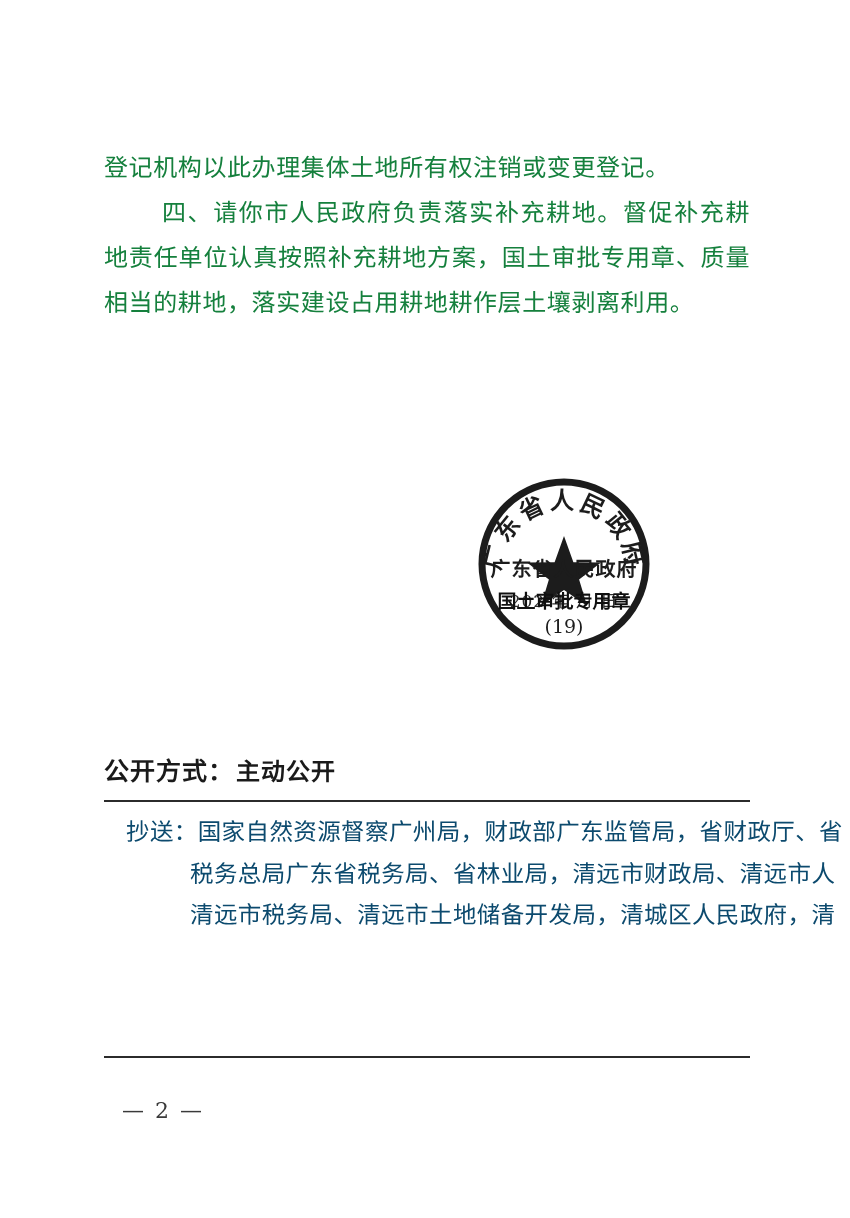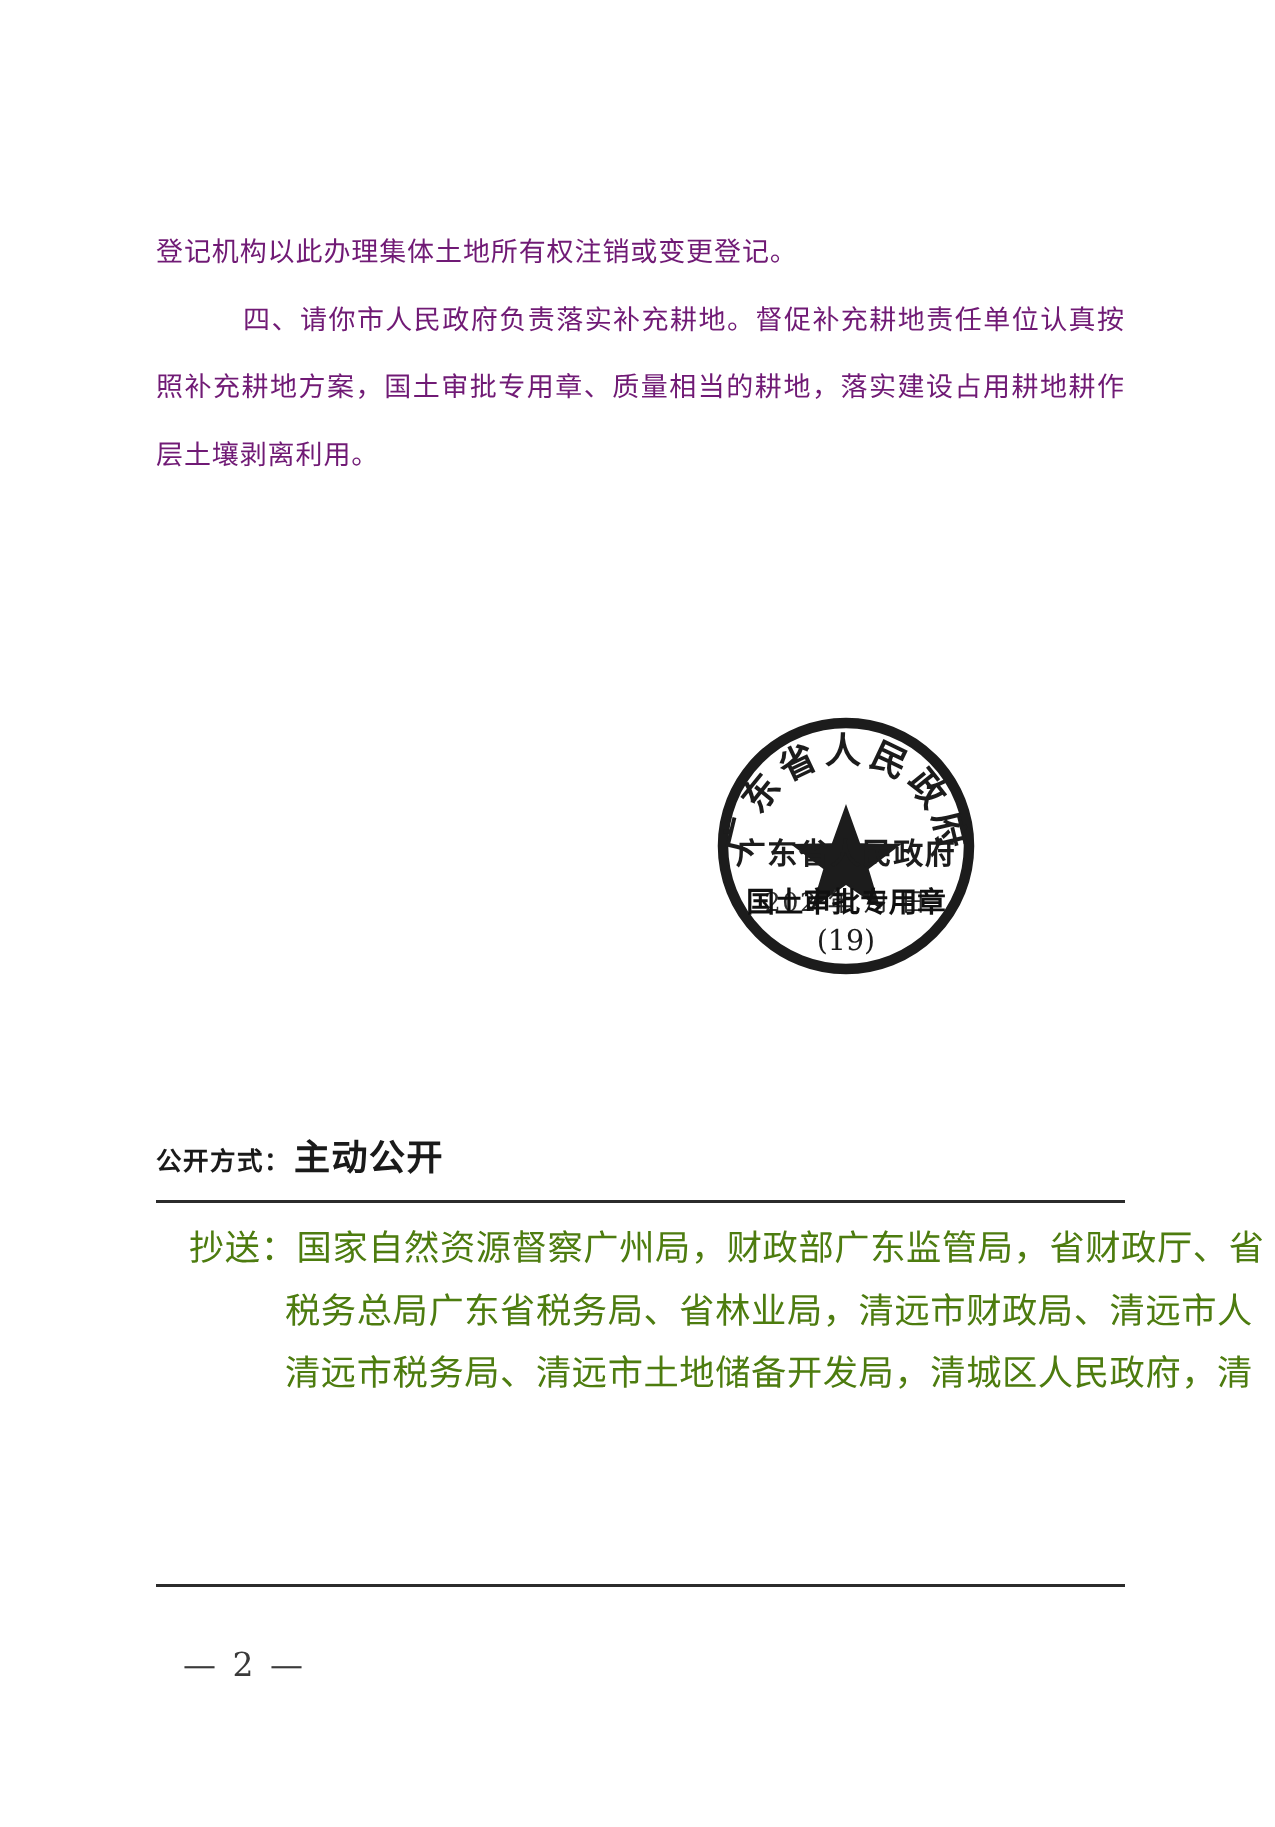--- a/index.html
+++ b/index.html
@@ -25,27 +25,27 @@
 
   
   .body-block {
     position: absolute;
     left: 104px;
     top: 146px;
     width: 646px;
   }
 
   .para {
-    font-size: 18px;
+    font-size: 24px;
     line-height: 45px;
     letter-spacing: 0.6px;
     text-align: justify;
     text-justify: inter-character;
     margin: 0;
-    color: #701a75;
+    color: #15803d;
     font-weight: 400;
   }
   .para.indent {
     text-indent: 58px;
   }
 
   
   .seal-wrap {
     position: absolute;
     left: 474px;
@@ -64,21 +64,21 @@
     position: absolute;
     left: 104px;
     top: 755px;
     width: 646px;
     font-size: 24px;
     line-height: 34px;
     white-space: nowrap;
   }
   .disclosure-label {
     font-weight: 700;
-    font-size: 17px;
+    font-size: 25px;
     letter-spacing: 1px;
   }
   .disclosure-value {
     font-weight: 700;
     font-size: 24px;
     letter-spacing: 1px;
     margin-left: 2px;
   }
 
   
@@ -93,21 +93,21 @@
   .rule-bottom { top: 1056px; }
 
   
   .cc-block {
     position: absolute;
     left: 104px;
     top: 812px;
     width: 650px;
     font-size: 23.5px;
     line-height: 41.5px;
-    color: #4d7c0f;
+    color: #0c4a6e;
   }
   .cc-line {
     white-space: nowrap;
     letter-spacing: 0.4px;
   }
   .cc-line.first {
     padding-left: 22px;
   }
   .cc-line.cont {
     padding-left: 86px;

